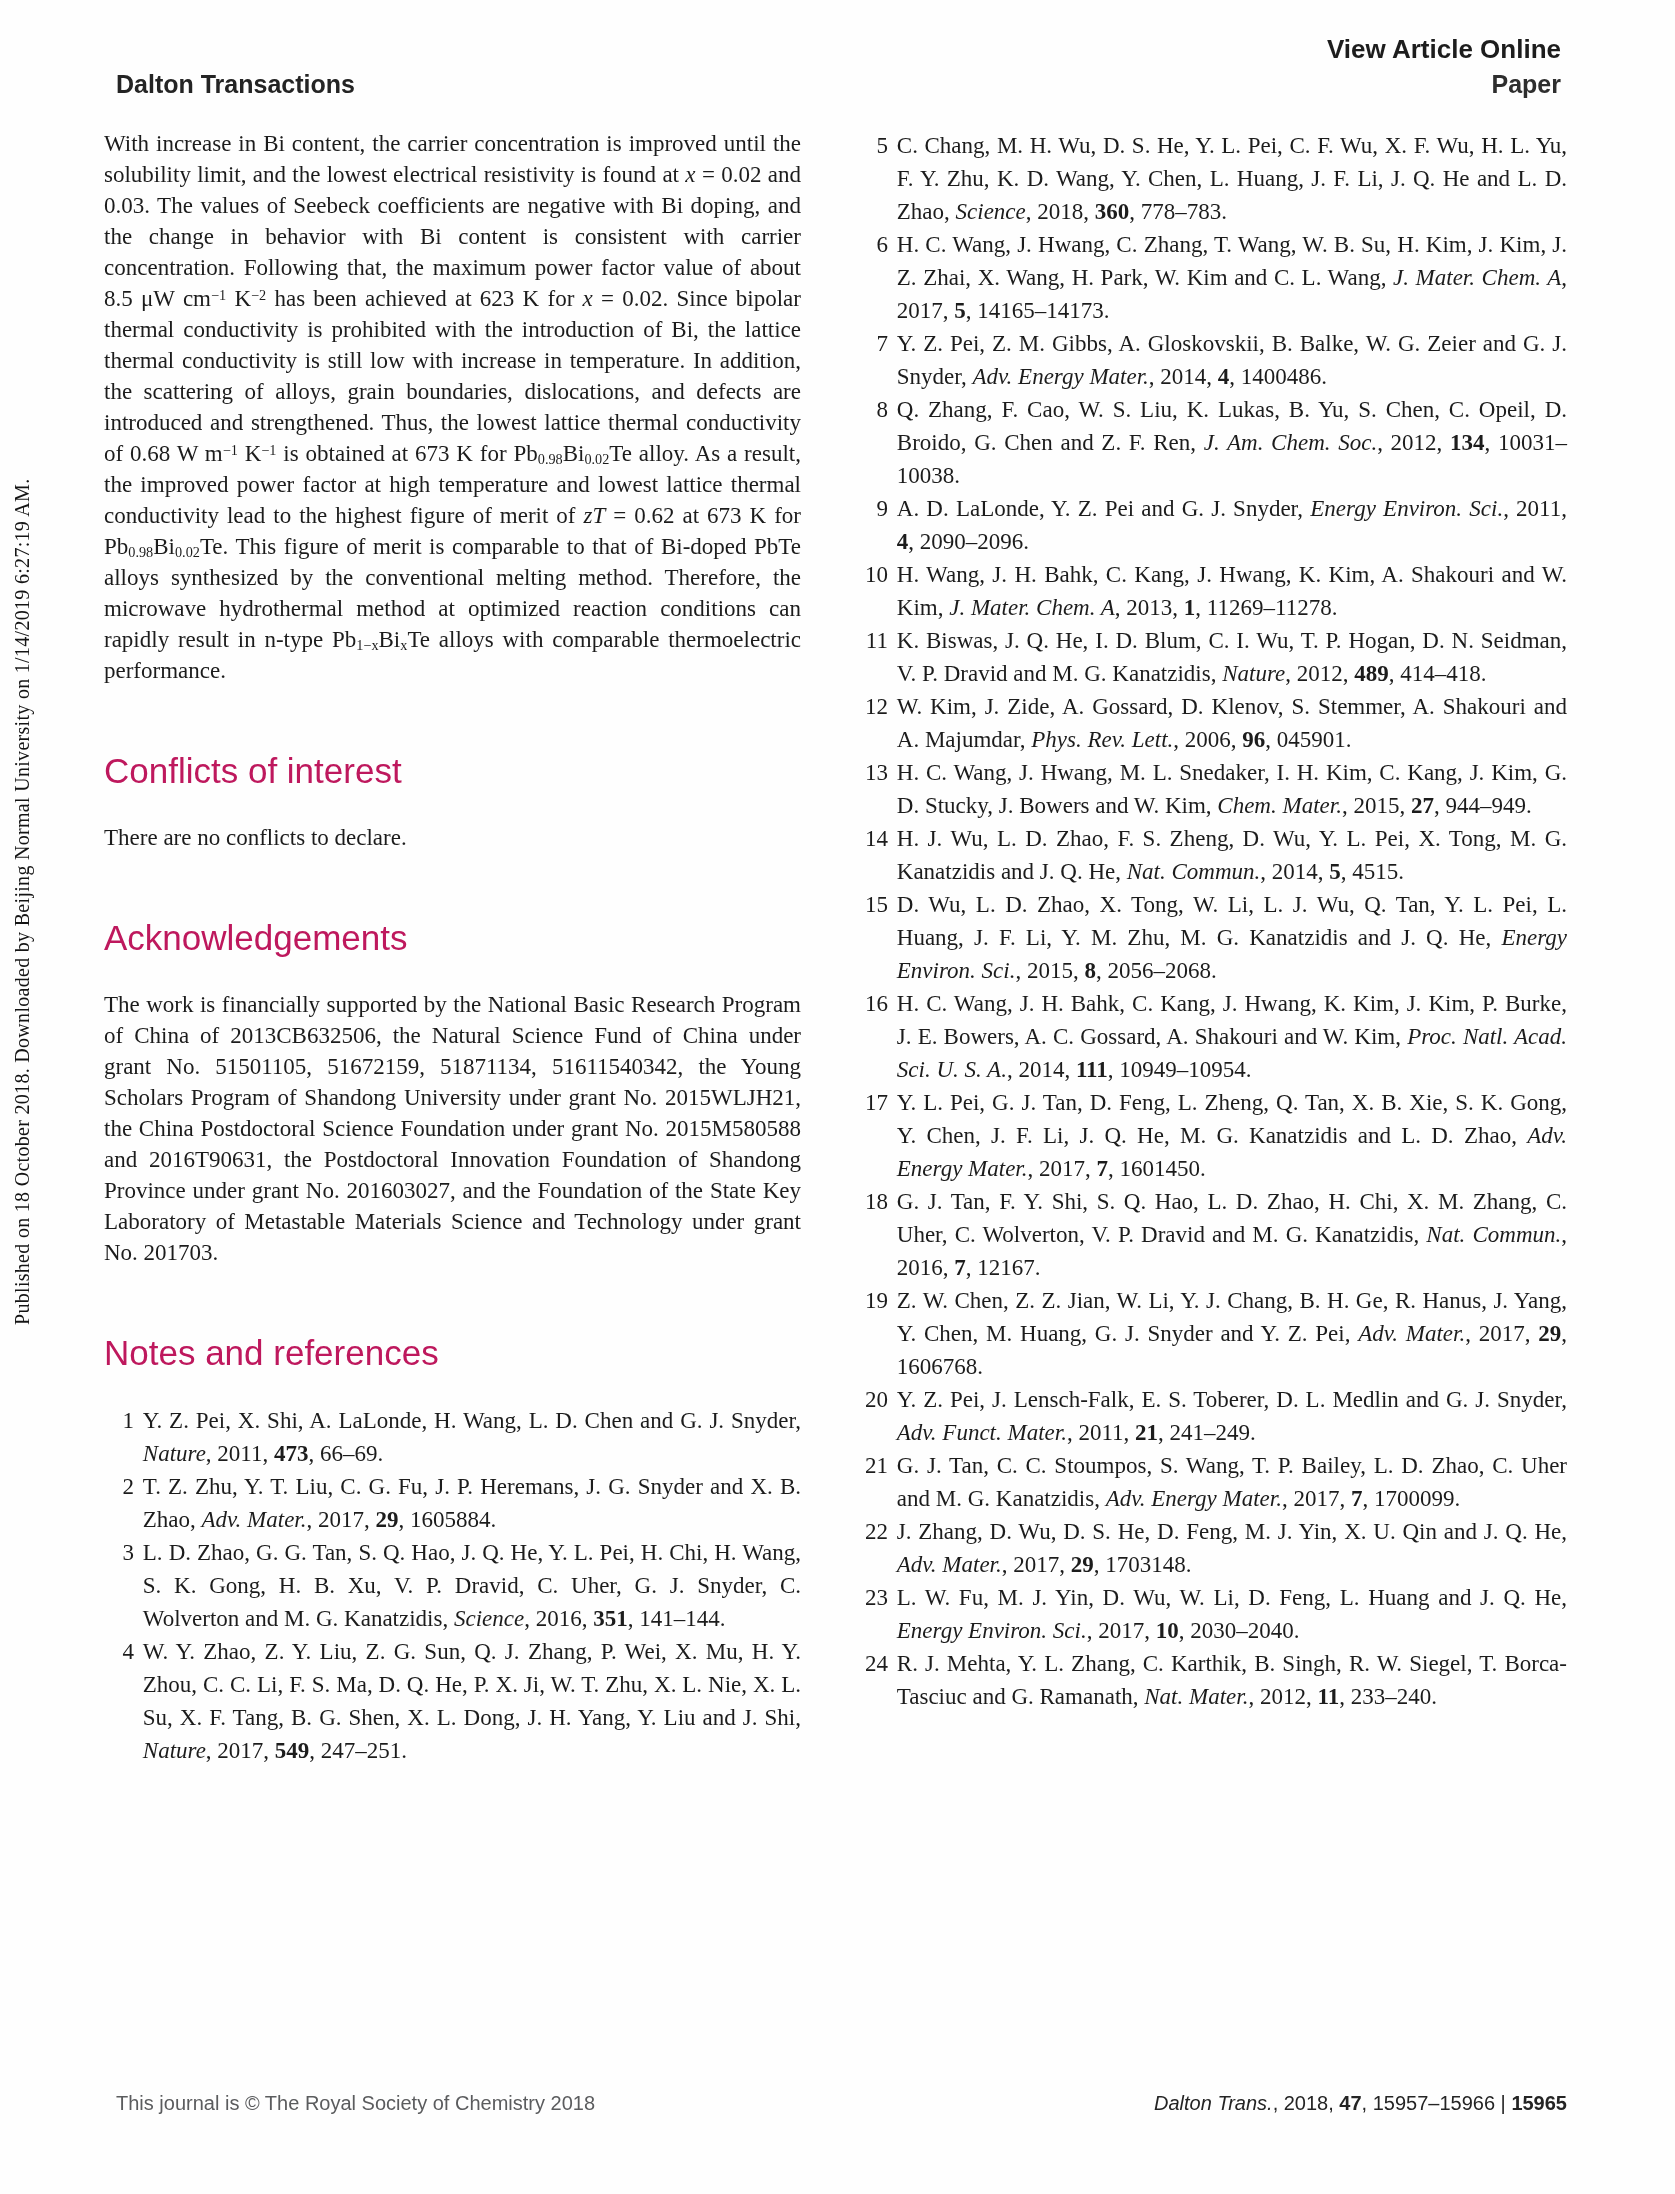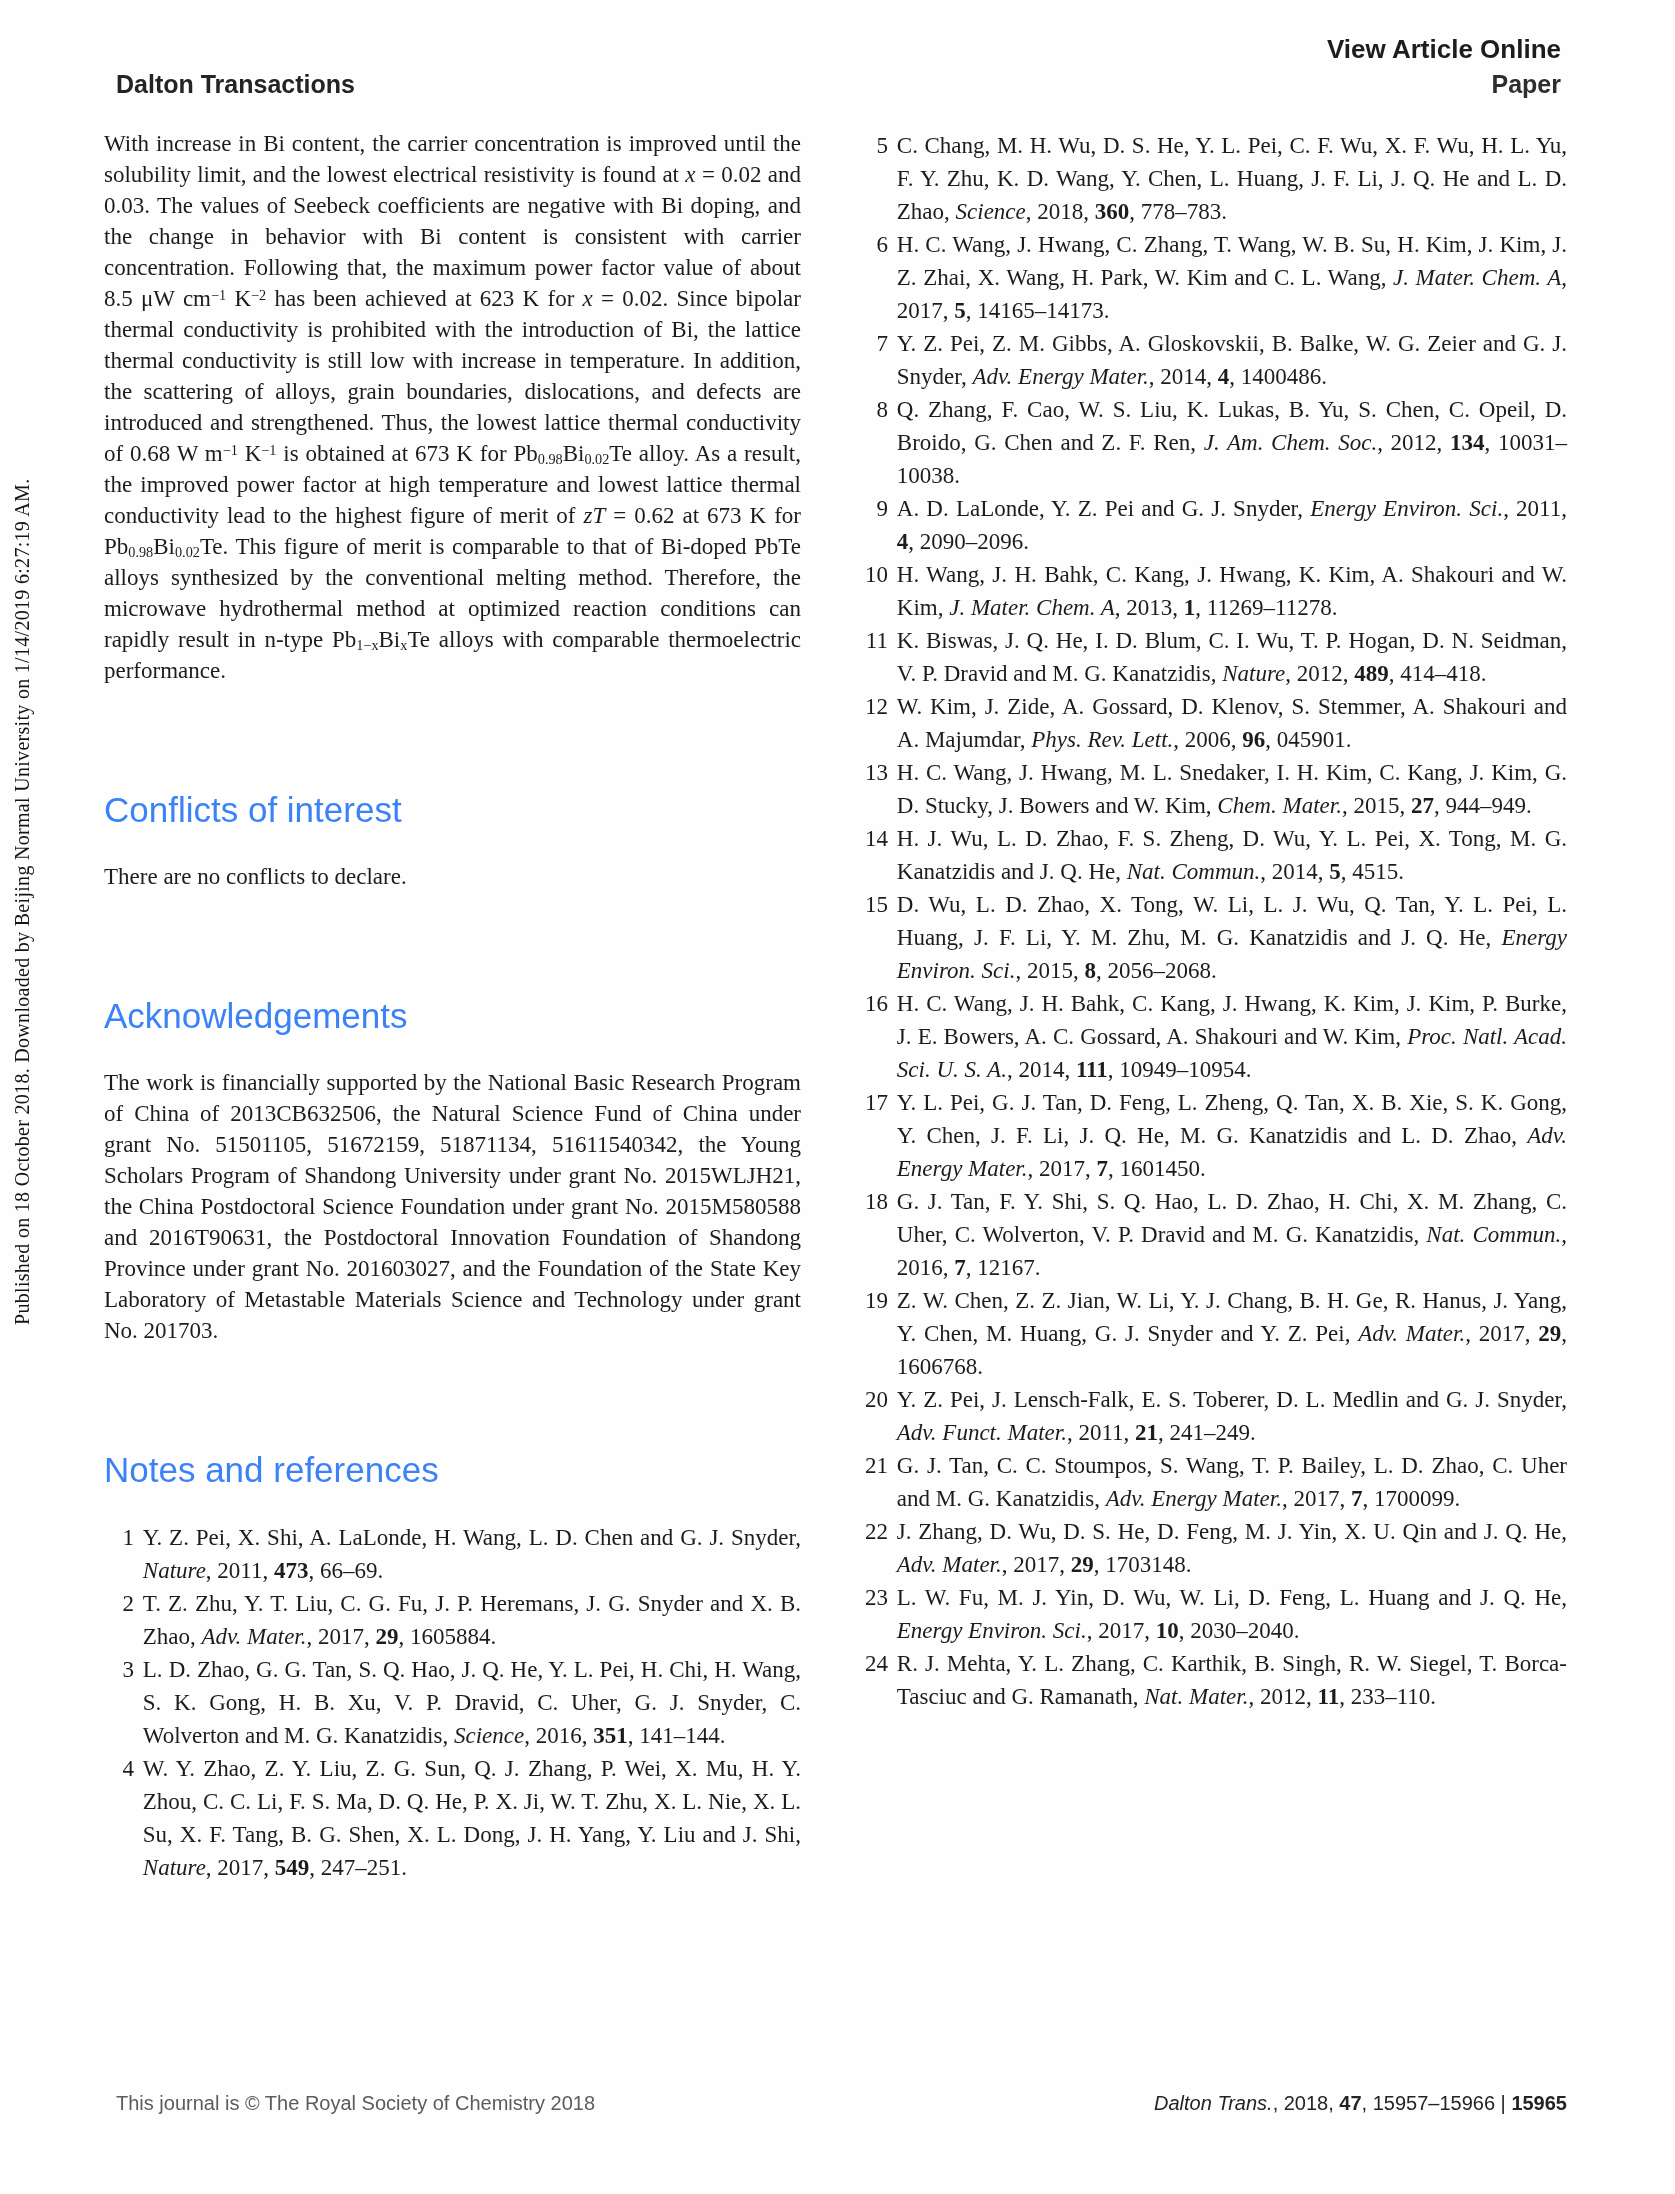--- a/index.html
+++ b/index.html
@@ -54,22 +54,22 @@
   .body-par{
     margin:0;
     font-size:23px;
     line-height:31px;
     text-align:justify;
   }
   h2.section{
     font-family:"Liberation Sans", sans-serif;
     font-weight:400;
     font-size:35px;
-    color:#3b82f6;
-    margin:104px 0 31px 0;
+    color:#be185d;
+    margin:65px 0 31px 0;
     letter-spacing:0;
   }
   .plain-par{
     margin:0;
     font-size:23px;
     line-height:31px;
     text-align:justify;
   }
   
   .refs{margin-top:1.4px;}
@@ -229,21 +229,21 @@
         <div class="ref">
           <span class="num">22</span>
           <span class="txt"><span>J. Zhang, D. Wu, D. S. He, D. Feng, M. J. Yin, X. U. Qin and J. Q. He, </span><span class="it">Adv. Mater.</span><span>, 2017, </span><span class="bd">29</span><span>, 1703148.</span></span>
         </div>
         <div class="ref">
           <span class="num">23</span>
           <span class="txt"><span>L. W. Fu, M. J. Yin, D. Wu, W. Li, D. Feng, L. Huang and J. Q. He, </span><span class="it">Energy Environ. Sci.</span><span>, 2017, </span><span class="bd">10</span><span>, 2030–2040.</span></span>
         </div>
         <div class="ref">
           <span class="num">24</span>
-          <span class="txt"><span>R. J. Mehta, Y. L. Zhang, C. Karthik, B. Singh, R. W. Siegel, T. Borca-Tasciuc and G. Ramanath, </span><span class="it">Nat. Mater.</span><span>, 2012, </span><span class="bd">11</span><span>, 233–110.</span></span>
+          <span class="txt"><span>R. J. Mehta, Y. L. Zhang, C. Karthik, B. Singh, R. W. Siegel, T. Borca-Tasciuc and G. Ramanath, </span><span class="it">Nat. Mater.</span><span>, 2012, </span><span class="bd">11</span><span>, 233–240.</span></span>
         </div>
       </div>
   </div>
 
   <div class="footer-left">This journal is © The Royal Society of Chemistry 2018</div>
   <div class="footer-right"><span class="it">Dalton Trans.</span><span>, 2018, </span><span class="bd">47</span><span>, 15957–15966 | </span><span class="bd">15965</span></div>
 
 </div>
 
 

